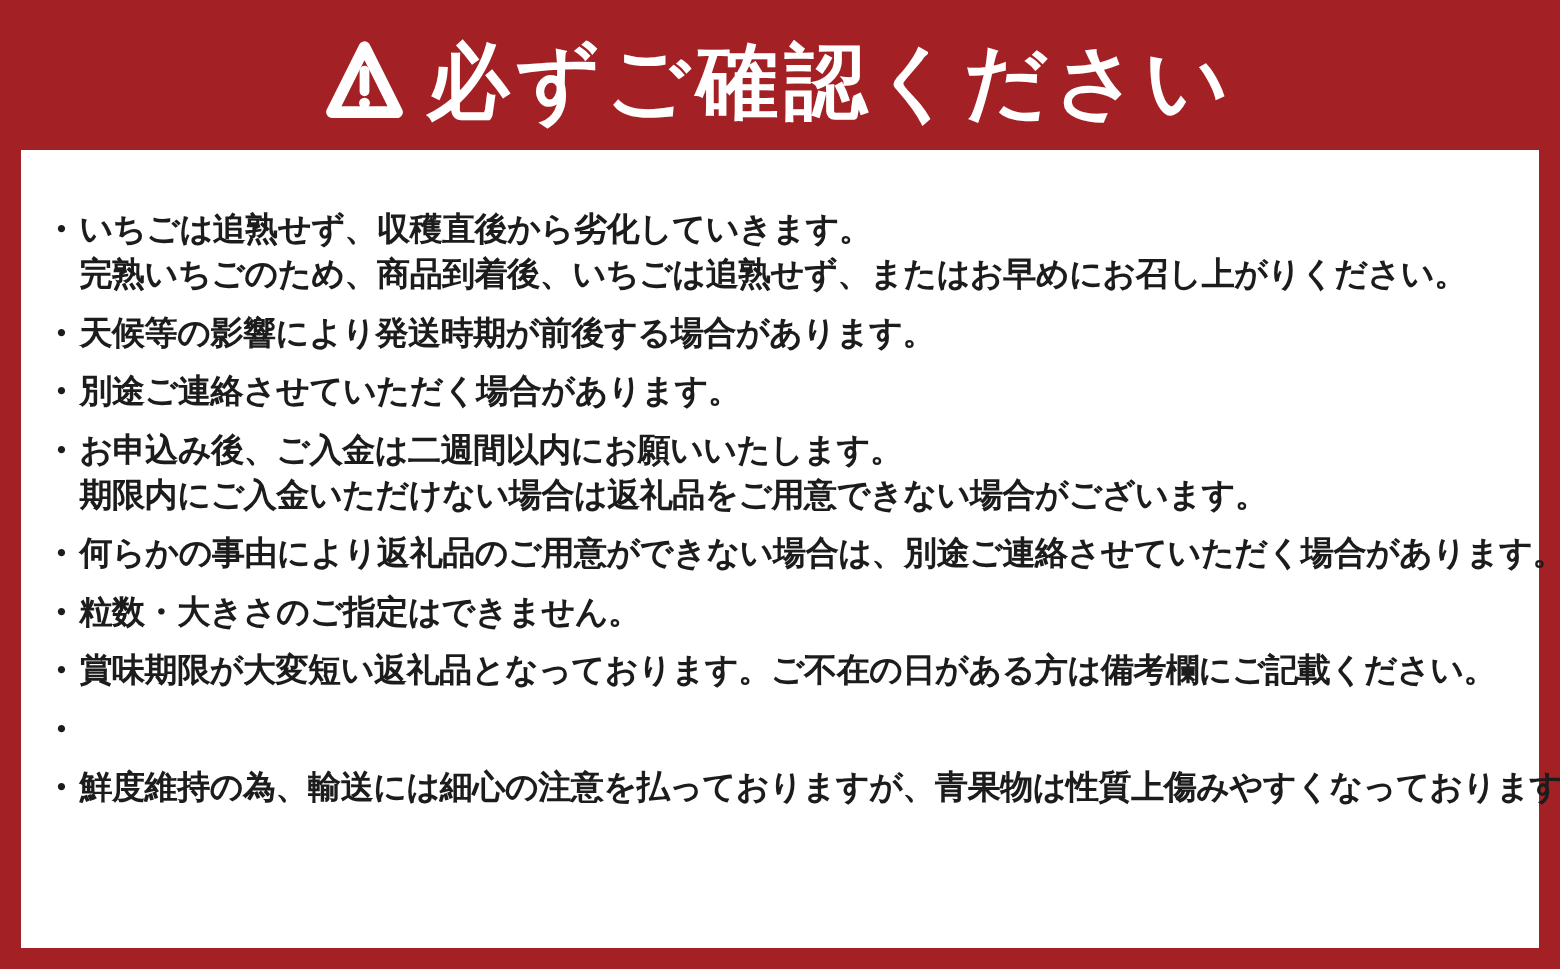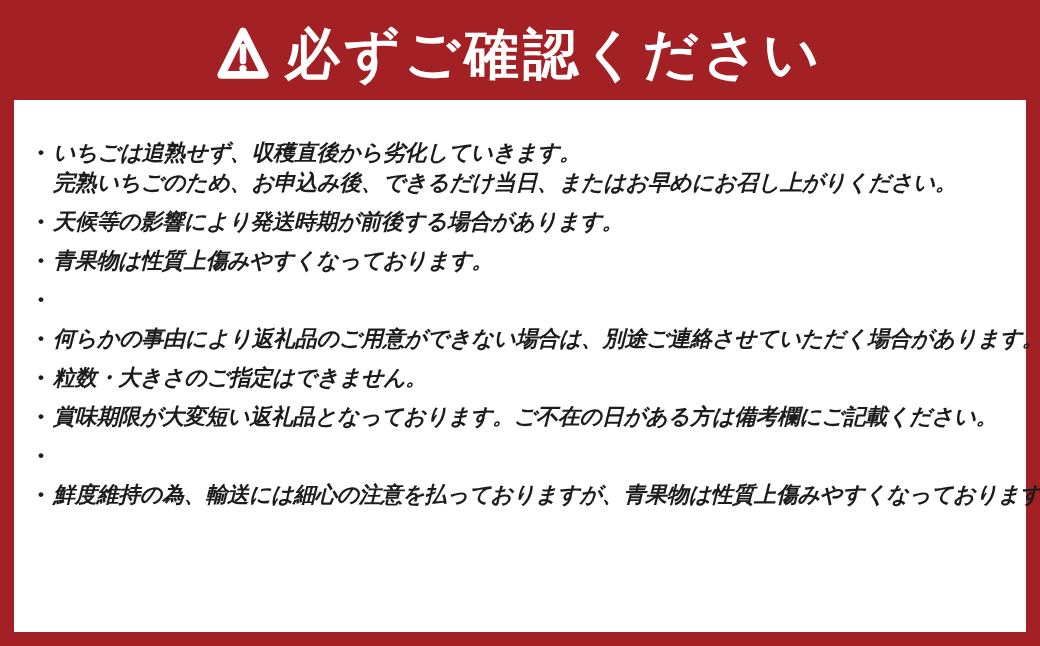--- a/index.html
+++ b/index.html
@@ -60,21 +60,21 @@
     line-height: 30px;
     letter-spacing: -0.3px;
   }
   .bullet {
     flex: 0 0 15px;
     width: 15px;
     font-size: 17px;
     line-height: 30px;
     text-align: left;
   }
-  .item-lines { flex: 1 1 auto; font-style: italic; }
+  .item-lines { flex: 1 1 auto; }
   .line { white-space: nowrap; }
 </style>
 </head>
 <body>
 
 <div class="frame">
 
   <div class="header">
     <span class="warn-icon">
       <svg viewBox="0 0 60 70" aria-hidden="true">
@@ -85,41 +85,43 @@
     </span>
     <span class="header-title">必ずご確認ください</span>
   </div>
 
   <div class="panel">
 
     <div class="item">
       <span class="bullet">•</span>
       <div class="item-lines">
         <div class="line">いちごは追熟せず、収穫直後から劣化していきます。</div>
-        <div class="line">完熟いちごのため、お申込み後、できるだけ当日、またはお早めにお召し上がりください。</div>
+        <div class="line">完熟いちごのため、商品到着後、いちごは追熟せず、またはお早めにお召し上がりください。</div>
       </div>
     </div>
 
     <div class="item">
       <span class="bullet">•</span>
       <div class="item-lines">
         <div class="line">天候等の影響により発送時期が前後する場合があります。</div>
       </div>
     </div>
 
     <div class="item">
       <span class="bullet">•</span>
       <div class="item-lines">
-        <div class="line">青果物は性質上傷みやすくなっております。</div>
+        <div class="line">別途ご連絡させていただく場合があります。</div>
       </div>
     </div>
 
     <div class="item">
       <span class="bullet">•</span>
       <div class="item-lines">
+        <div class="line">お申込み後、ご入金は二週間以内にお願いいたします。</div>
+        <div class="line">期限内にご入金いただけない場合は返礼品をご用意できない場合がございます。</div>
       </div>
     </div>
 
     <div class="item">
       <span class="bullet">•</span>
       <div class="item-lines">
         <div class="line">何らかの事由により返礼品のご用意ができない場合は、別途ご連絡させていただく場合があります。</div>
       </div>
     </div>
 

